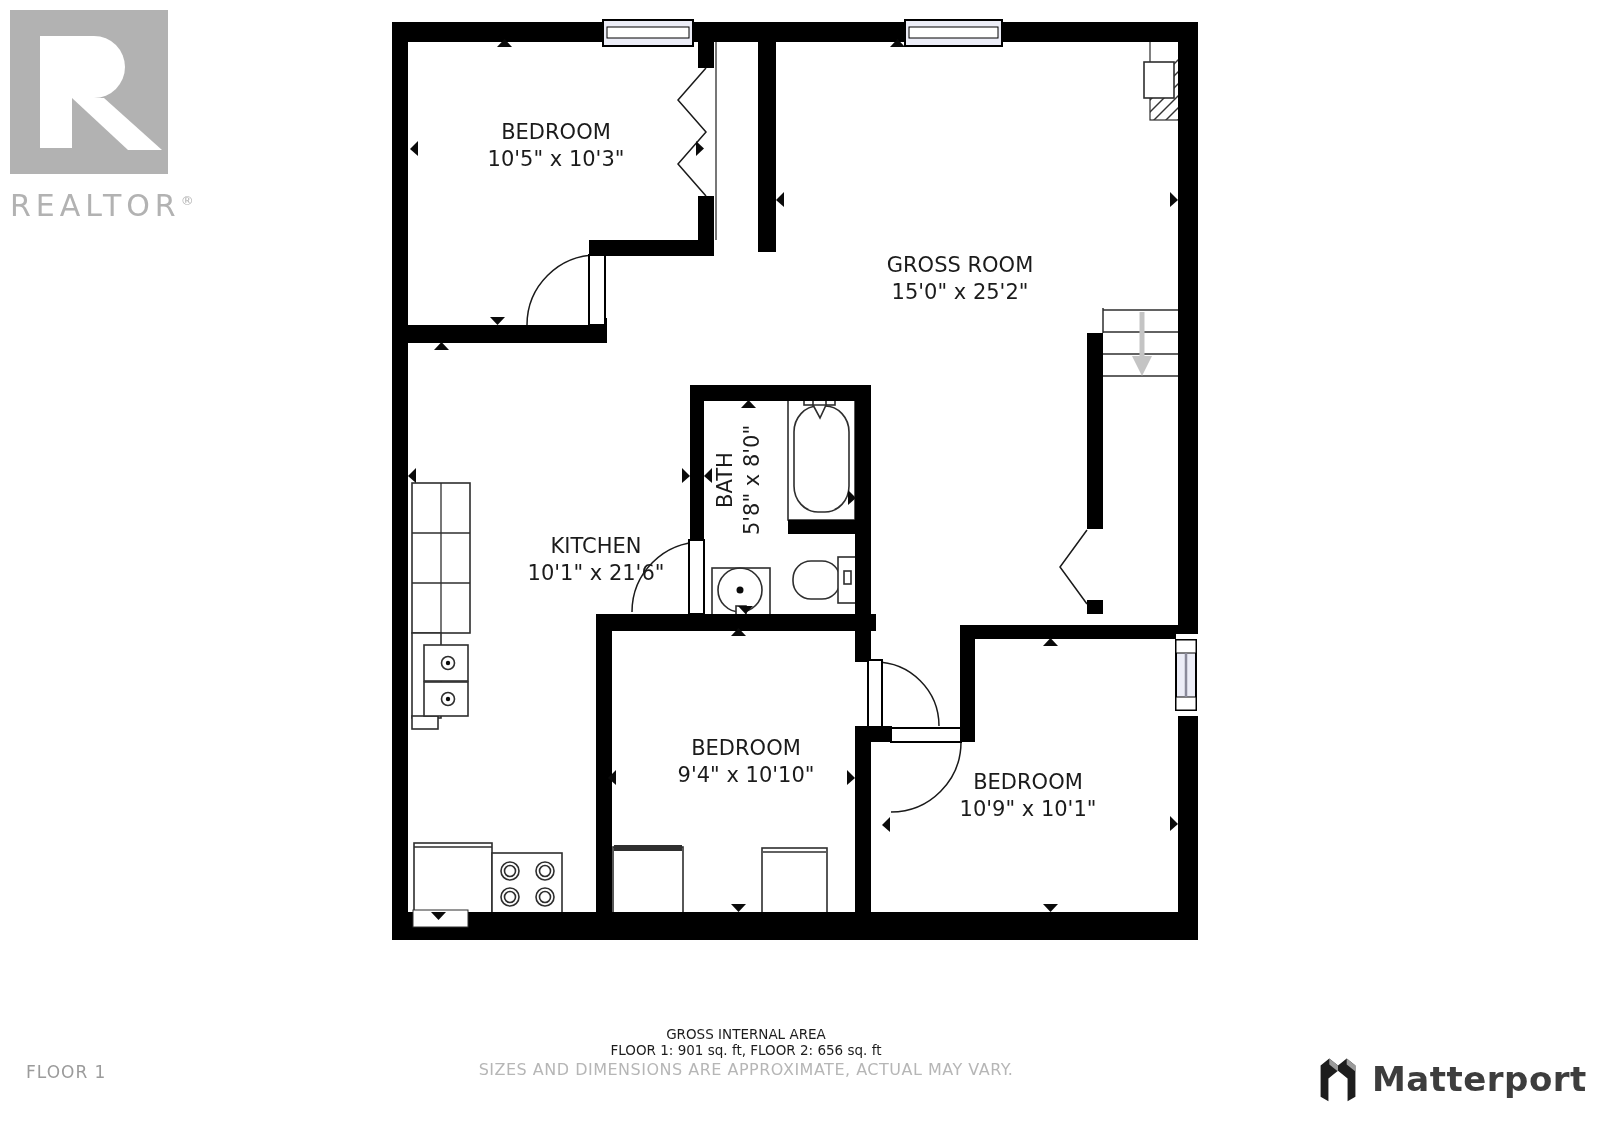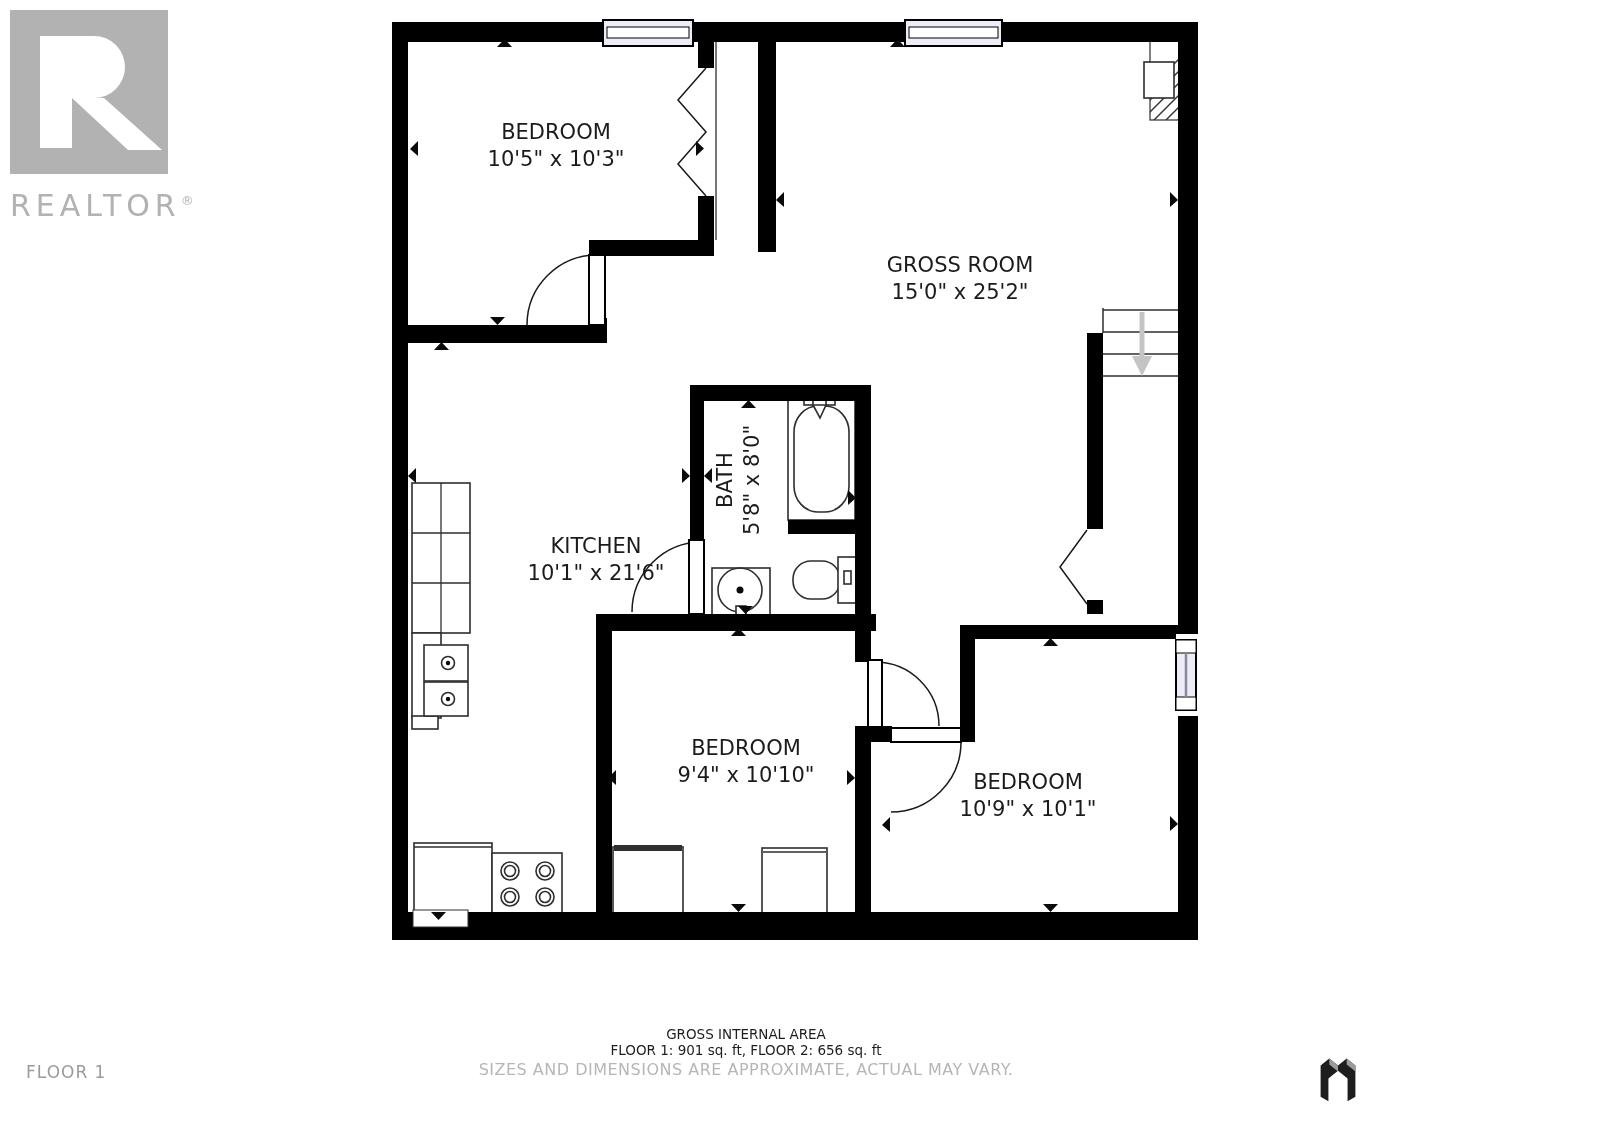--- a/index.html
+++ b/index.html
@@ -287,13 +287,14 @@
 </div>
 
 <div class="floor-label">FLOOR 1</div>
 
 <div class="matterport">
   <svg width="44" height="47" viewBox="0 0 44 54">
     <polygon fill="#1d1d1d" points="2,12 12,4 22,12 32,4 42,12 42,48 33,53 33,27 22,18 11,27 11,53 2,48"></polygon>
     <polygon fill="#9b9b9b" points="12,4 22,12 22,19 12,11"></polygon>
     <polygon fill="#9b9b9b" points="32,4 42,12 42,19 32,11"></polygon>
   </svg>
+  <span class="mp-word">Matterport</span>
 </div>
 
 </body></html>

